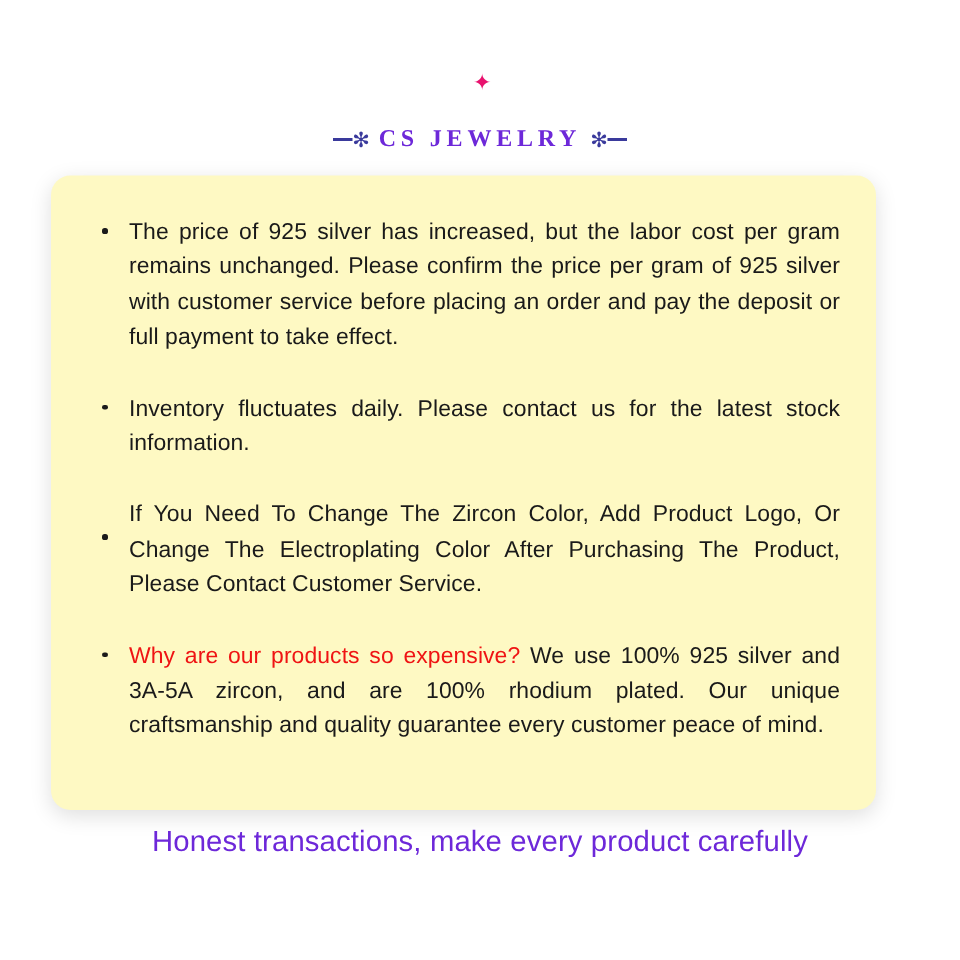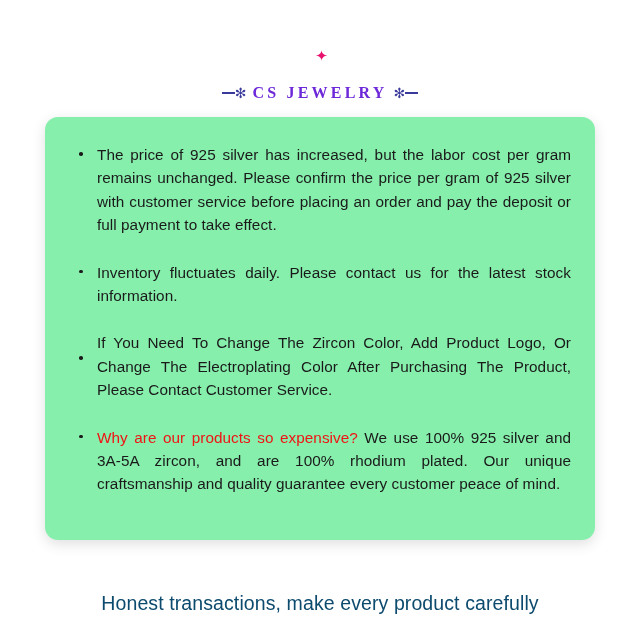--- a/index.html
+++ b/index.html
@@ -73,25 +73,25 @@
     font-size: 16px;
     font-weight: 700;
     letter-spacing: 3.2px;
     color: #6d28d9;
     line-height: 1;
   }
 
   
   .notice-card {
     position: absolute;
-    left: 45px;
+    left: 34px;
     top: 117px;
     width: 550px;
     height: 423px;
-    background: #86efac;
+    background: #fef9c3;
     border-radius: 13px;
     box-shadow: 0 4px 14px rgba(0,0,0,0.13);
     box-sizing: border-box;
     padding: 26px 24px 20px 28px;
   }
 
   .notice-list {
     list-style: none;
     margin: 0;
     padding: 0;
@@ -125,25 +125,25 @@
   }
   .notice-item .lead-red {
     color: #ef1414;
     font-weight: 400;
   }
 
   
   .footer-slogan {
     position: absolute;
     left: 0;
-    top: 592px;
+    top: 550px;
     width: 640px;
     text-align: center;
     font-size: 19.5px;
-    color: #0c4a6e;
+    color: #6d28d9;
     letter-spacing: 0.1px;
   }
 </style>
 </head>
 <body>
 
 <div class="brand-header">
   <div class="brand-wordmark-row">
     <span class="brand-sparkle">✦</span>
   </div>

